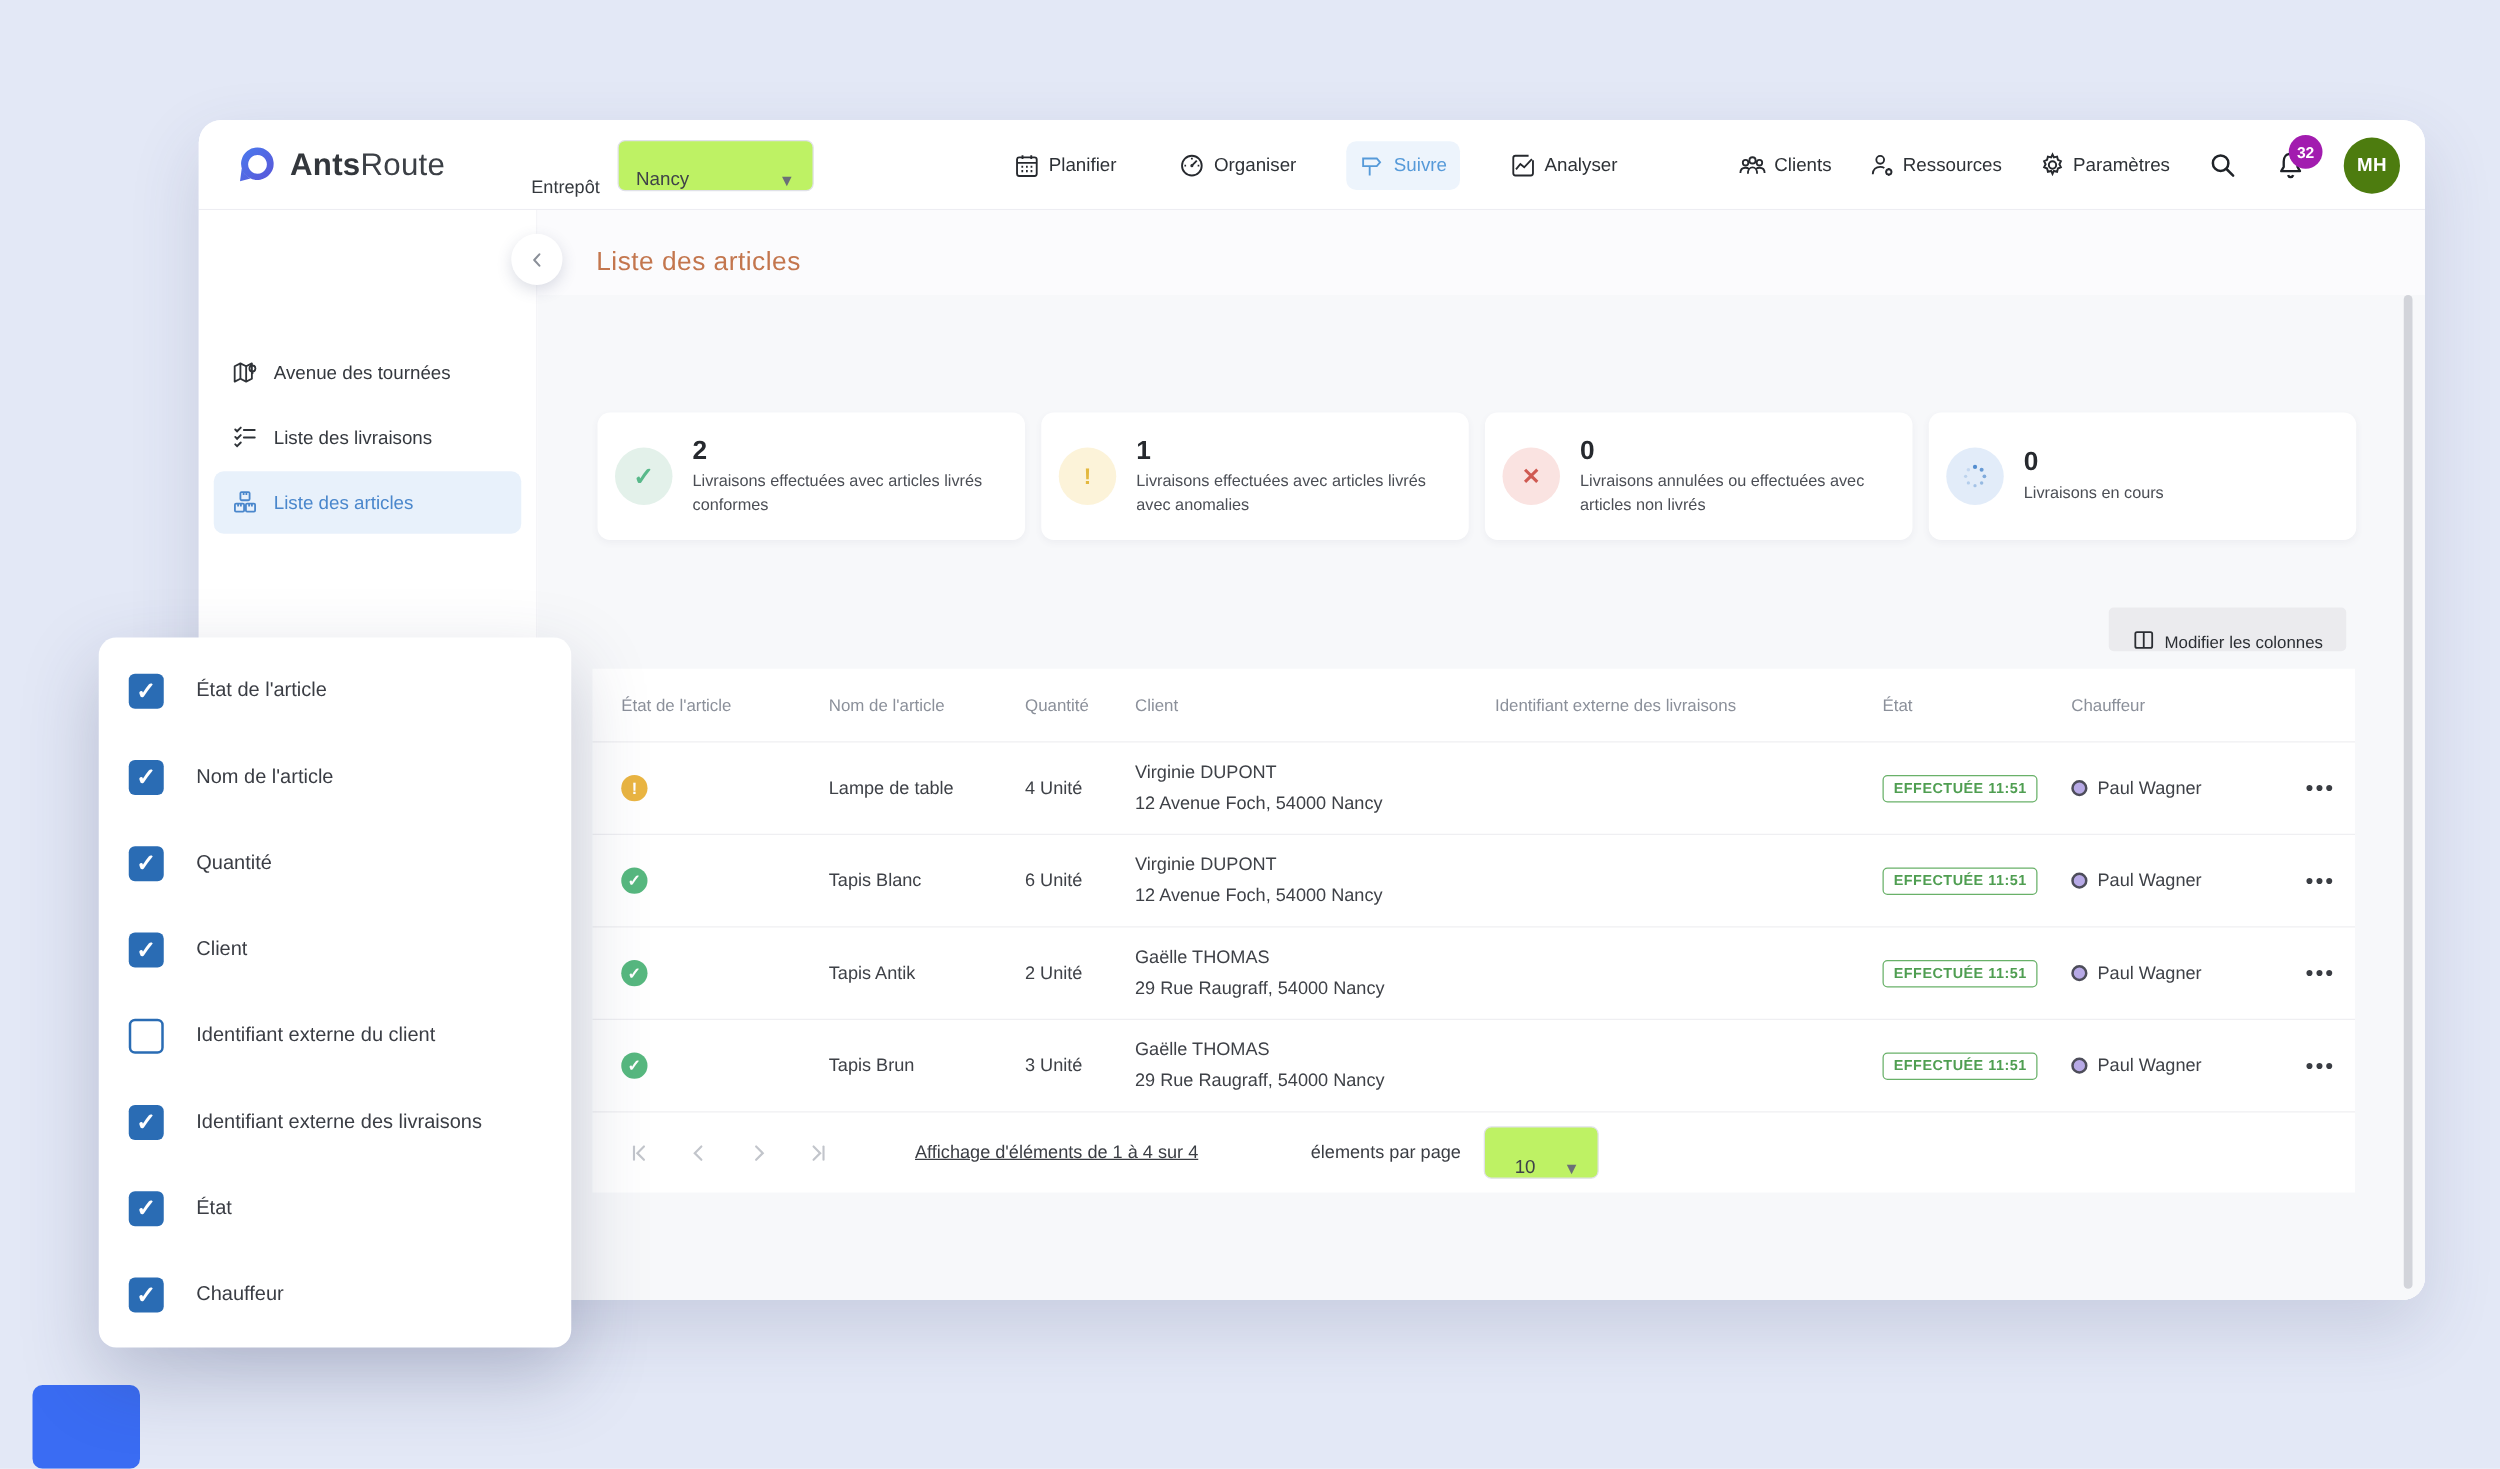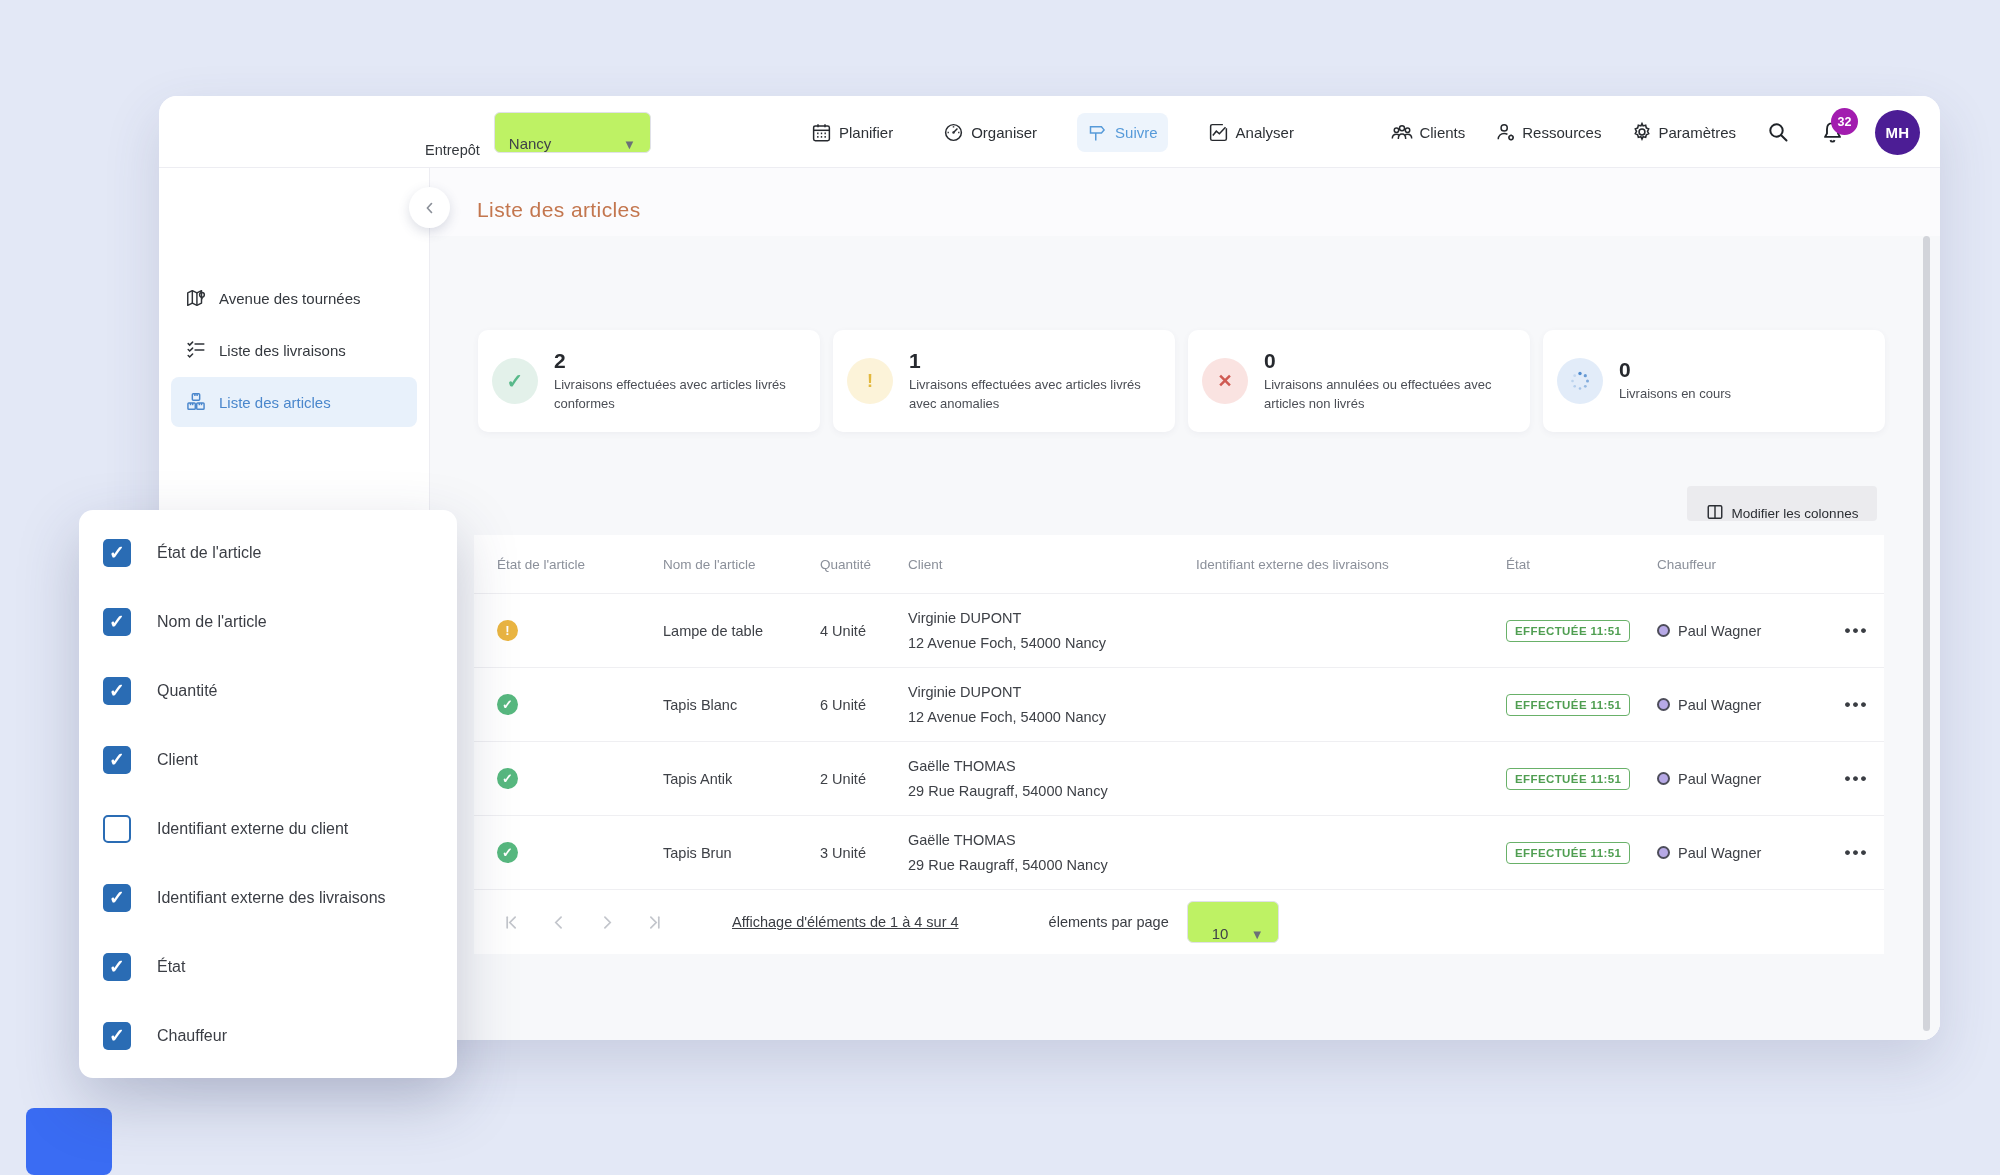--- a/index.html
+++ b/index.html
@@ -31,21 +31,21 @@
   .nav-item.active { background:#edf4fc; color:#569ad9; }
   .nav-item.active svg { stroke:#569ad9; }
 
   .rightnav { position:absolute; right:20px; top:0; height:72px; display:flex; align-items:center; gap:30px; }
   .rn-item { display:flex; align-items:center; gap:5px; font-size:15px; color:#2d3136; cursor:pointer; }
   .rn-item svg { stroke:#26292e; }
   .icon-btn { cursor:pointer; display:flex; align-items:center; }
   .bell-wrap { position:relative; cursor:pointer; }
   .bell-badge { position:absolute; top:-11px; right:-13px; min-width:27px; height:27px; border-radius:50%;
                 background:#a21caf; color:#fff; font-size:12.5px; font-weight:700; display:flex; align-items:center; justify-content:center; }
-  .avatar { width:45px; height:45px; border-radius:50%; background:#4c1d95; color:#fff; font-weight:700; font-size:15px;
+  .avatar { width:45px; height:45px; border-radius:50%; background:#4d7c0f; color:#fff; font-weight:700; font-size:15px;
             display:flex; align-items:center; justify-content:center; cursor:pointer; letter-spacing:.3px; }
 
   
   .sidebar { position:absolute; left:0; top:72px; bottom:0; width:271px; background:#fff;
              border-right:1px solid #ededf2; border-radius:0 0 0 18px; padding-top:105px; }
   .side-item { display:flex; align-items:center; gap:12px; height:50px; margin:0 12px 2px 12px; padding-left:14px;
                font-size:15px; color:#34383e; border-radius:8px; cursor:pointer; }
   .side-item svg { stroke:#2f3338; flex:none; }
   .side-item.active { background:#e8f1fb; color:#4a87cc; }
   .side-item.active svg { stroke:#4a87cc; }
@@ -117,20 +117,32 @@
 
   svg { display:block; }
 </style>
 </head>
 <body>
 
 <div class="stage">
   <div class="window">
 
     <header class="topbar">
+      <div class="brand">
+        <svg width="34" height="34" viewBox="0 0 34 34">
+          <defs>
+              <linearGradient id="lg" x1="0" y1="0" x2="1" y2="1">
+            <stop offset="0" stop-color="#4a7bee"></stop>
+                <stop offset="1" stop-color="#5a55d8"></stop>
+          </linearGradient>
+            </defs>
+          <path d="M17 3 a13 13 0 1 1 -12.6 16.5 L3 30 l8.4-2.2 A13 13 0 0 1 17 3 z M17 9 a7.5 7.5 0 1 0 0.01 0 z" fill="url(#lg)" fill-rule="evenodd"></path>
+        </svg>
+        <div class="brand-text"><b>Ants</b><span class="lt">Route</span></div>
+      </div>
 
       <div class="warehouse">
         <span class="warehouse-label">Entrepôt</span>
         <div class="select-box">
           <span class="val">Nancy</span>
           <span class="caret">▼</span>
         </div>
       </div>
 
       <nav class="mainnav">

